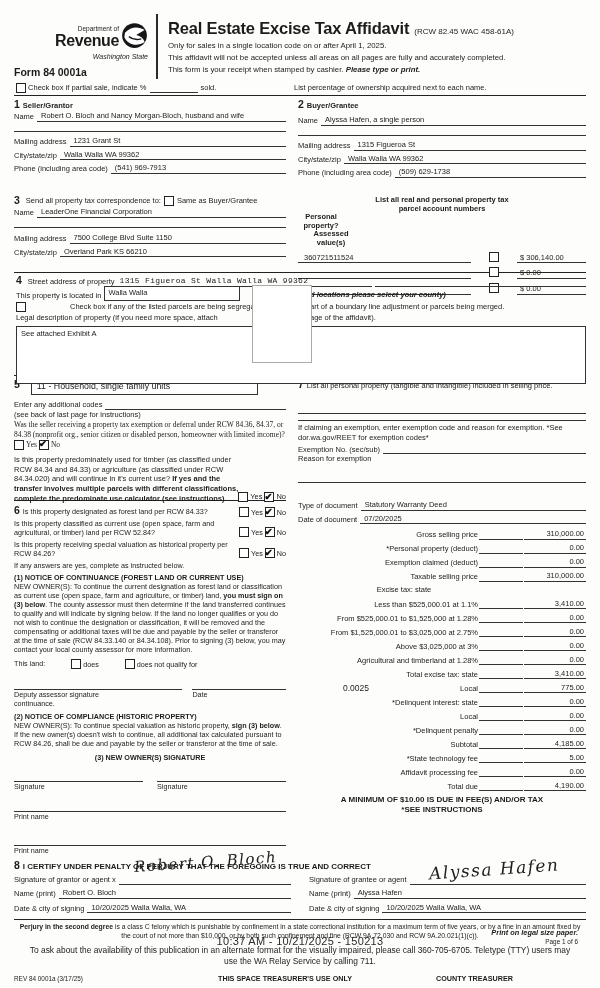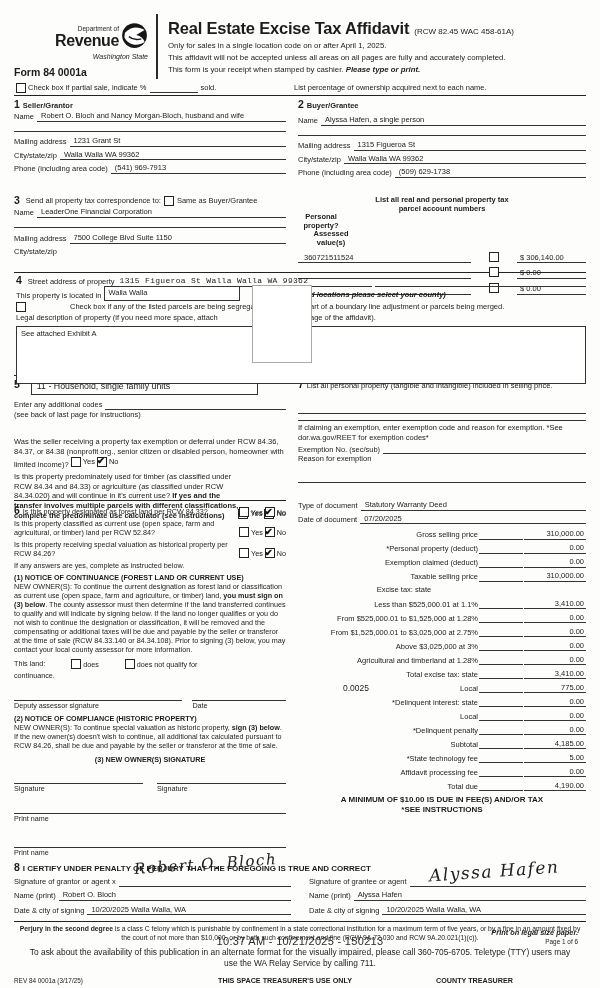--- a/index.html
+++ b/index.html
@@ -200,20 +200,21 @@
         </div>
       <div class="frow" style="height:10px;">
           <span class="val"></span>
         </div>
       <div class="frow" style="margin-top:5px;">
           <span class="lab">Mailing address</span>
           <span class="val">7500 College Blvd Suite 1150</span>
         </div>
       <div class="frow" style="margin-top:3px;">
           <span class="lab">City/state/zip</span>
+          <span class="val">Overland Park KS 66210</span>
         </div>
     </div>
     <div class="colR ptable">
       <div class="phead">
         <div class="ph1"><span>List all real and personal property tax</span><br><span>parcel account numbers</span></div>
         <div class="ph2"><span>Personal</span><br><span>property?</span></div>
         <div class="ph3"><span>Assessed</span><br><span>value(s)</span></div>
       </div>
       <div class="prow">
         <span class="pnum">360721511524</span>
@@ -266,21 +267,21 @@
     <div class="colL">
       <div style="display:flex;align-items:flex-start;gap:8px;">
         <span class="secnum">5</span>
         <span class="codebox">11 - Household, single family units</span>
       </div>
       <div class="frow" style="margin-top:5px;">
           <span class="lab">Enter any additional codes</span>
           <span class="val"></span>
         </div>
       <div>(see back of last page for instructions)</div>
-      <div style="margin-top:18px;position:relative;">
+      <div style="margin-top:1px;position:relative;font-family:Liberation Serif, serif;">
         <span>Was the seller receiving a property tax exemption or deferral under RCW 84.36, 84.37, or 84.38 (nonprofit org., senior citizen or disabled person, homeowner with limited income)?</span>
         <span class="yn">
             <span class="cb"></span> 
             <span>Yes</span> 
             <span class="cb checked"></span> 
             <span>No</span>
           </span>
       </div>
       <div style="margin-top:3px;position:relative;padding-right:44px;">
         <span>Is this property predominately used for timber (as classified under RCW 84.34 and 84.33) or agriculture (as classified under RCW 84.34.020) and will continue in it's current use?</span>
@@ -344,25 +345,25 @@
         <span>This land:</span>
         <span class="yn">
             <span class="cb"></span> 
             <span>does</span>
           </span>
         <span class="yn">
             <span class="cb"></span> 
             <span>does not qualify for</span>
           </span>
       </div>
-      <div>continuance.</div>
       <div style="display:flex;gap:10px;margin-top:10px;">
         <div style="flex:1.8;"><div class="sigline"></div><span>Deputy assessor signature</span></div>
         <div style="flex:1;"><div class="sigline"></div><span>Date</span></div>
       </div>
+      <div>continuance.</div>
       <div class="b" style="margin-top:4px;">(2) NOTICE OF COMPLIANCE (HISTORIC PROPERTY)</div>
       <div><span>NEW OWNER(S): To continue special valuation as historic property,</span> <b>sign (3) below</b><span>. If the new owner(s) doesn't wish to continue, all additional tax calculated pursuant to RCW 84.26, shall be due and payable by the seller or transferor at the time of sale.</span></div>
       <div class="b" style="text-align:center;margin-top:5px;">(3) NEW OWNER(S) SIGNATURE</div>
       <div class="sigpair">
         <div class="sp"><div class="sigline"></div><span>Signature</span></div>
         <div class="sp"><div class="sigline"></div><span>Signature</span></div>
       </div>
       <div class="sigpair" style="margin-top:10px;flex-direction:column;">
         <div class="sp"><div class="sigline"></div><span>Print name</span></div>
         <div class="sp"><div class="sigline"></div><span>Print name</span></div>

